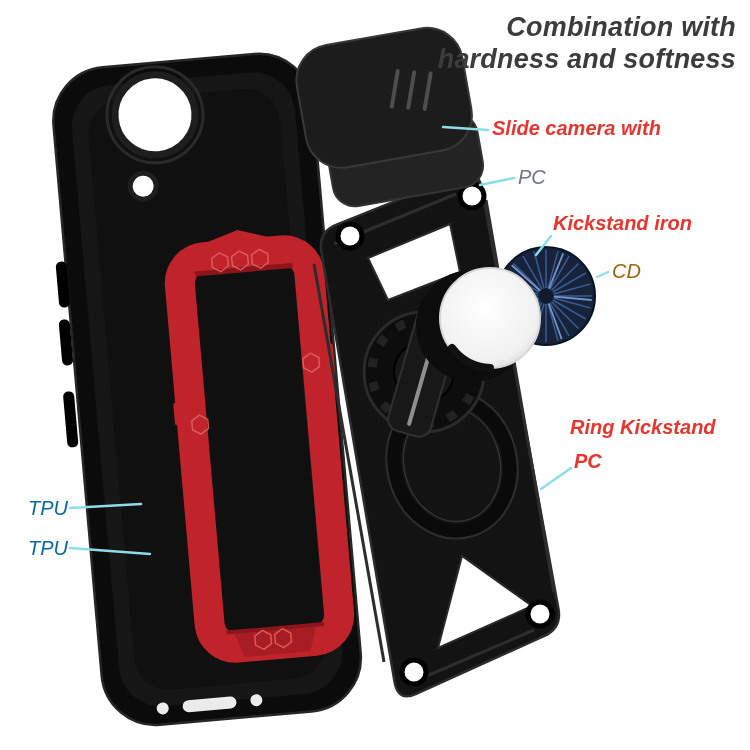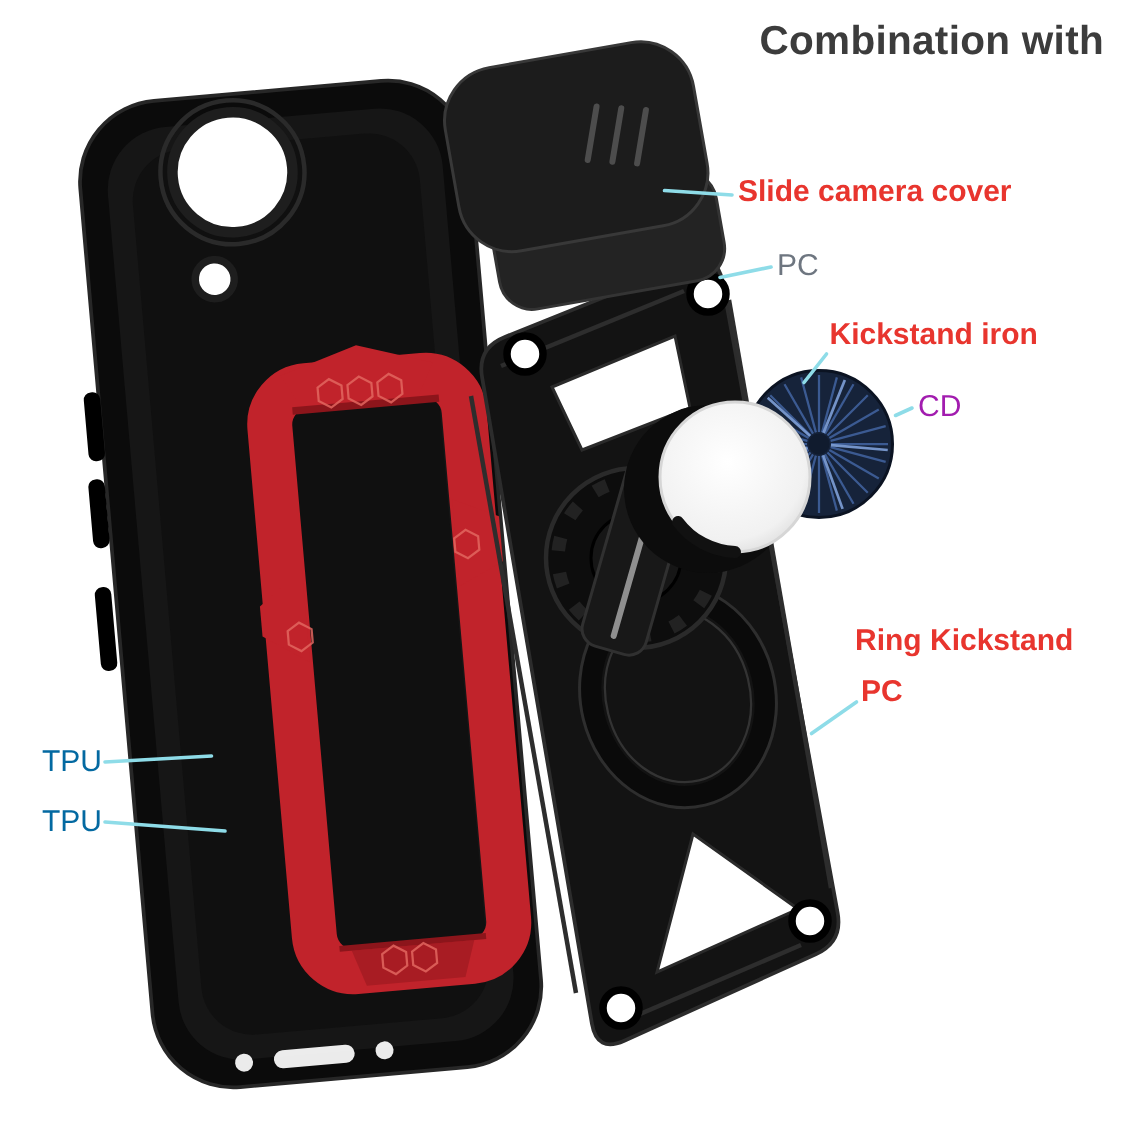--- a/index.html
+++ b/index.html
@@ -1,33 +1,33 @@
 <!DOCTYPE html>
 <html><head>
 <meta charset="utf-8">
 <style>
   html,body{margin:0;padding:0;}
   body{
     width:750px;height:750px;background:#ffffff;position:relative;
     overflow:hidden;font-family:"Liberation Sans",sans-serif;
   }
-  .canvas{position:absolute;left:0;top:0;width:750px;height:679px;}
+  .canvas{position:absolute;left:0;top:0;width:750px;height:679px;font-style:italic;}
   svg{position:absolute;left:0;top:0;}
   .title{
     position:absolute;top:12px;right:14px;text-align:right;
     font-weight:bold;font-size:27px;line-height:1.18;color:#3c3c3c;
     letter-spacing:0.2px;z-index:5;
   }
   .label{
     position:absolute;font-size:20px;white-space:nowrap;z-index:5;
   }
   .label.red{color:#e8352e;font-weight:bold;}
   .label.gray-tpu{color:#0369a1;}
   .label.gray-pc{color:#6e7680;}
-  .label.dark-cd{color:#a21caf;}
+  .label.dark-cd{color:#a16207;}
 </style>
 </head>
 <body>
 
 <div class="canvas">
 
   <svg width="750" height="750" viewBox="0 0 750 750">
     <defs>
       <radialGradient id="discWhite" cx="45%" cy="40%" r="65%">
         <stop offset="0%" stop-color="#ffffff"></stop>
@@ -174,23 +174,24 @@
       <line x1="536" y1="255" x2="551" y2="236"></line>
       <line x1="597" y1="277" x2="608" y2="272"></line>
       <line x1="541" y1="489" x2="571" y2="468"></line>
       <line x1="70" y1="508" x2="141" y2="504"></line>
       <line x1="70" y1="548" x2="150" y2="554"></line>
     </g>
   </svg>
 
   <div class="title">
     <div>Combination with</div>
+    <div>hardness and softness</div>
   </div>
 
-  <div class="label red" style="left:492px;top:117px;">Slide camera cover</div>
+  <div class="label red" style="left:492px;top:117px;">Slide camera with</div>
   <div class="label gray-pc" style="left:518px;top:166px;">PC</div>
   <div class="label red" style="left:553px;top:212px;">Kickstand iron</div>
   <div class="label dark-cd" style="left:612px;top:260px;">CD</div>
   <div class="label red" style="left:570px;top:416px;">Ring Kickstand</div>
   <div class="label red" style="left:574px;top:450px;">PC</div>
   <div class="label gray-tpu" style="left:28px;top:497px;">TPU</div>
   <div class="label gray-tpu" style="left:28px;top:537px;">TPU</div>
 
 </div>
 

